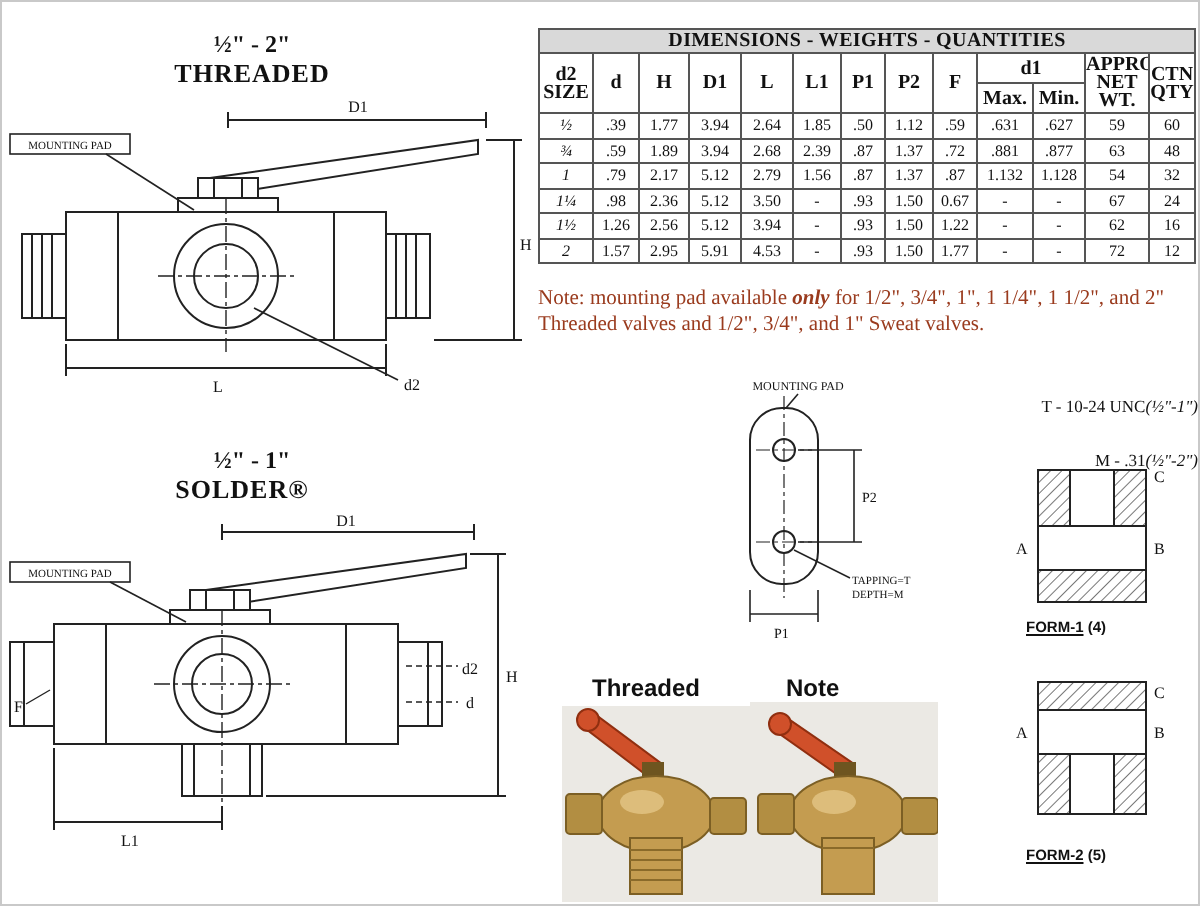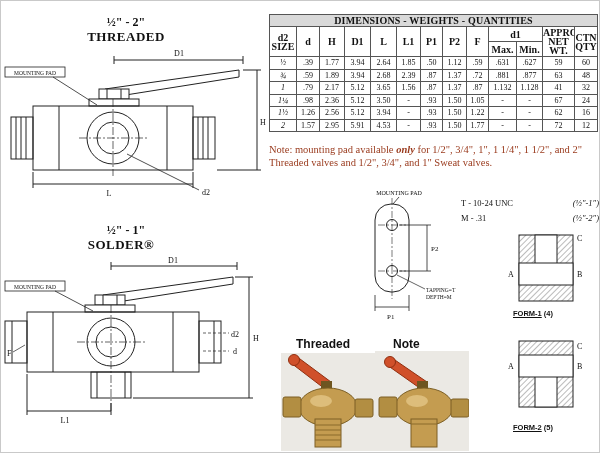--- a/index.html
+++ b/index.html
@@ -13,21 +13,21 @@
 
   .dims { border-collapse:collapse; table-layout:fixed; width:328px; }
   .dims th, .dims td { border:1px solid #555; text-align:center; font-size:8px;
                        padding:0; line-height:11.5px; overflow:hidden; }
   .dims thead th { font-size:10px; line-height:9px; white-space:pre-line; padding:1px 0; font-weight:bold; }
   .tbl-title { background:#d9d9d9; font-size:8.5px; line-height:13px; letter-spacing:.2px; }
   .size-cell { font-style:italic; }
 
   .note { width:330px; font-size:10.5px; line-height:1.28; color:#9a3b1e; }
   .specs { width:138px; font-size:8.5px; }
-  .spec-row { display:flex; justify-content:space-between; margin-bottom:3px; }
+  .spec-row { display:flex; justify-content:flex-end; margin-bottom:3px; }
   .spec-indent { margin-left:10px; }
   .spec-range { font-style:italic; }
 
   .photo-label { font-size:12px; font-weight:bold; font-family:"Liberation Sans", sans-serif; }
   .form-caption { font-size:7.5px; font-weight:bold; font-family:"Liberation Sans", sans-serif; }
   .form-name { text-decoration:underline; }
   svg text { font-family:"Liberation Serif", serif; fill:#111; }
 </style>
 </head>
 <body>
@@ -166,40 +166,40 @@
             <td>.881</td>
             <td>.877</td>
             <td>63</td>
             <td>48</td>
           </tr>
           <tr>
             <td class="size-cell">1</td>
             <td>.79</td>
             <td>2.17</td>
             <td>5.12</td>
-            <td>3.65</td>
+            <td>2.79</td>
             <td>1.56</td>
             <td>.87</td>
             <td>1.37</td>
             <td>.87</td>
             <td>1.132</td>
             <td>1.128</td>
-            <td>41</td>
+            <td>54</td>
             <td>32</td>
           </tr>
           <tr>
             <td class="size-cell">1¼</td>
             <td>.98</td>
             <td>2.36</td>
             <td>5.12</td>
             <td>3.50</td>
             <td>-</td>
             <td>.93</td>
             <td>1.50</td>
-            <td>1.05</td>
+            <td>0.67</td>
             <td>-</td>
             <td>-</td>
             <td>67</td>
             <td>24</td>
           </tr>
           <tr>
             <td class="size-cell">1½</td>
             <td>1.26</td>
             <td>2.56</td>
             <td>5.12</td>
@@ -263,21 +263,21 @@
     <line x1="50" y1="88" x2="78" y2="102" stroke="#222" stroke-width="0.7"></line>
     <text x="79" y="105" font-size="5.5">TAPPING=T</text>
     <text x="79" y="112" font-size="5.5">DEPTH=M</text>
   </svg>
 
   <div class="abs specs" style="left:460px; top:197px;">
     <div class="spec-row">
       <span>T - 10-24 UNC</span>
       <span class="spec-range">(½"-1")</span>
     </div>
-    <div class="spec-row" style="margin-top:5px;">
+    <div class="spec-row" style="margin-top:17px;">
       <span>M - .31</span>
       <span class="spec-range">(½"-2")</span>
     </div>
   </div>
 
   <svg class="abs" style="left:502px; top:228px;" width="88" height="78" viewBox="0 0 88 78">
     <defs>
       <pattern id="hatch-f1" width="4" height="4" patternUnits="userSpaceOnUse" patternTransform="rotate(45)">
         <line x1="0" y1="0" x2="0" y2="4" stroke="#777" stroke-width="1"></line>
       </pattern>

